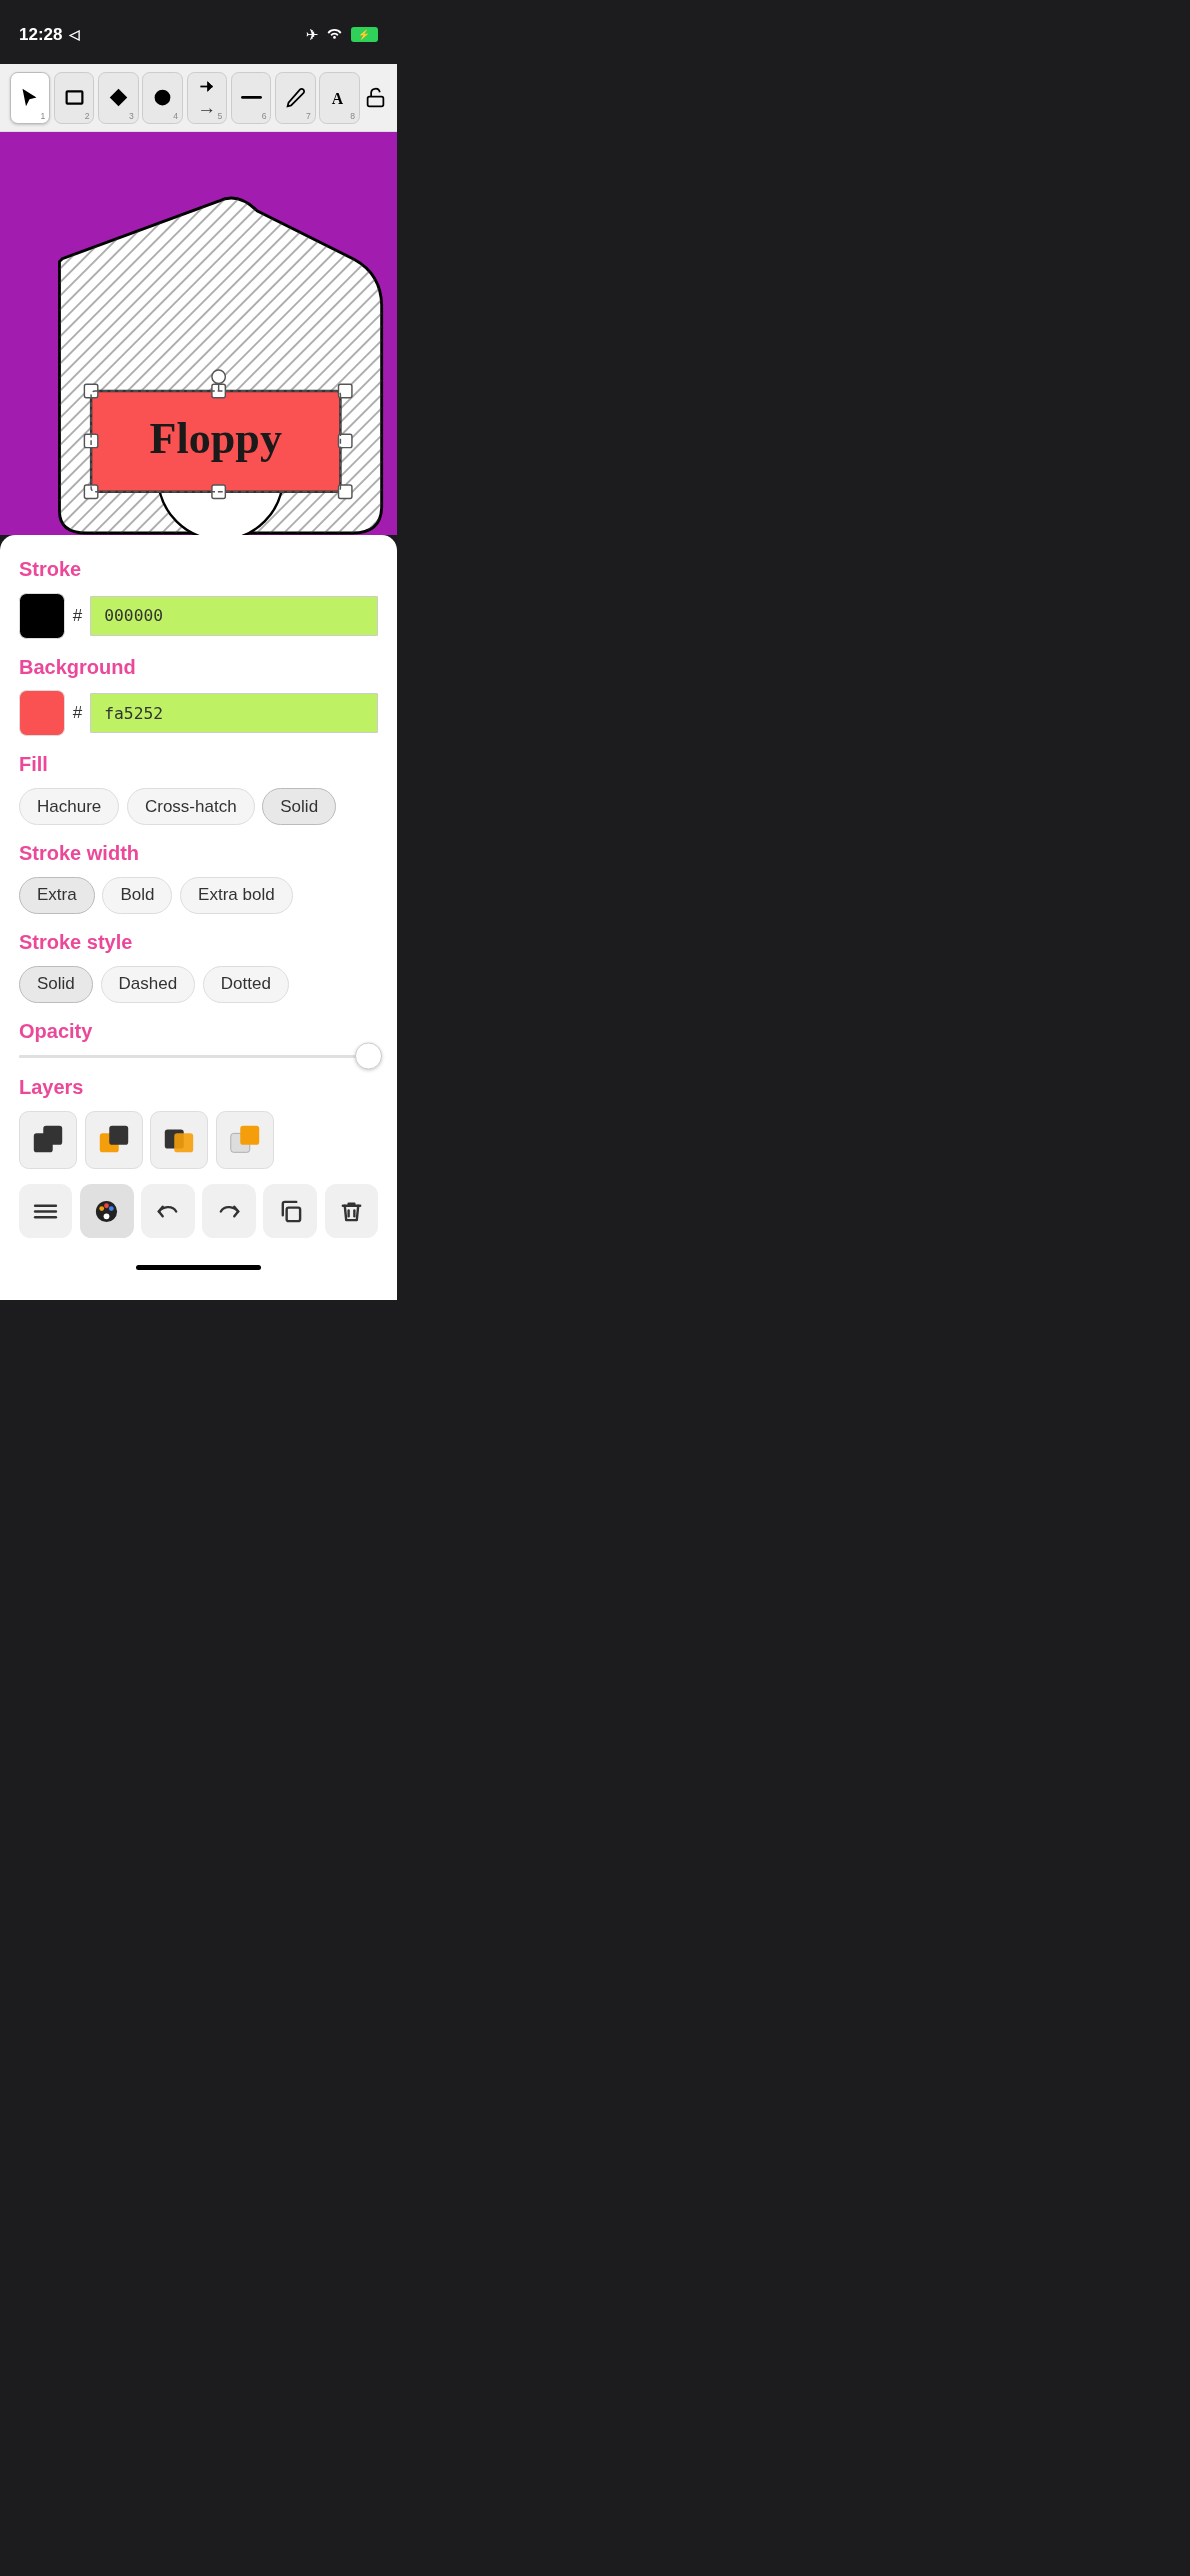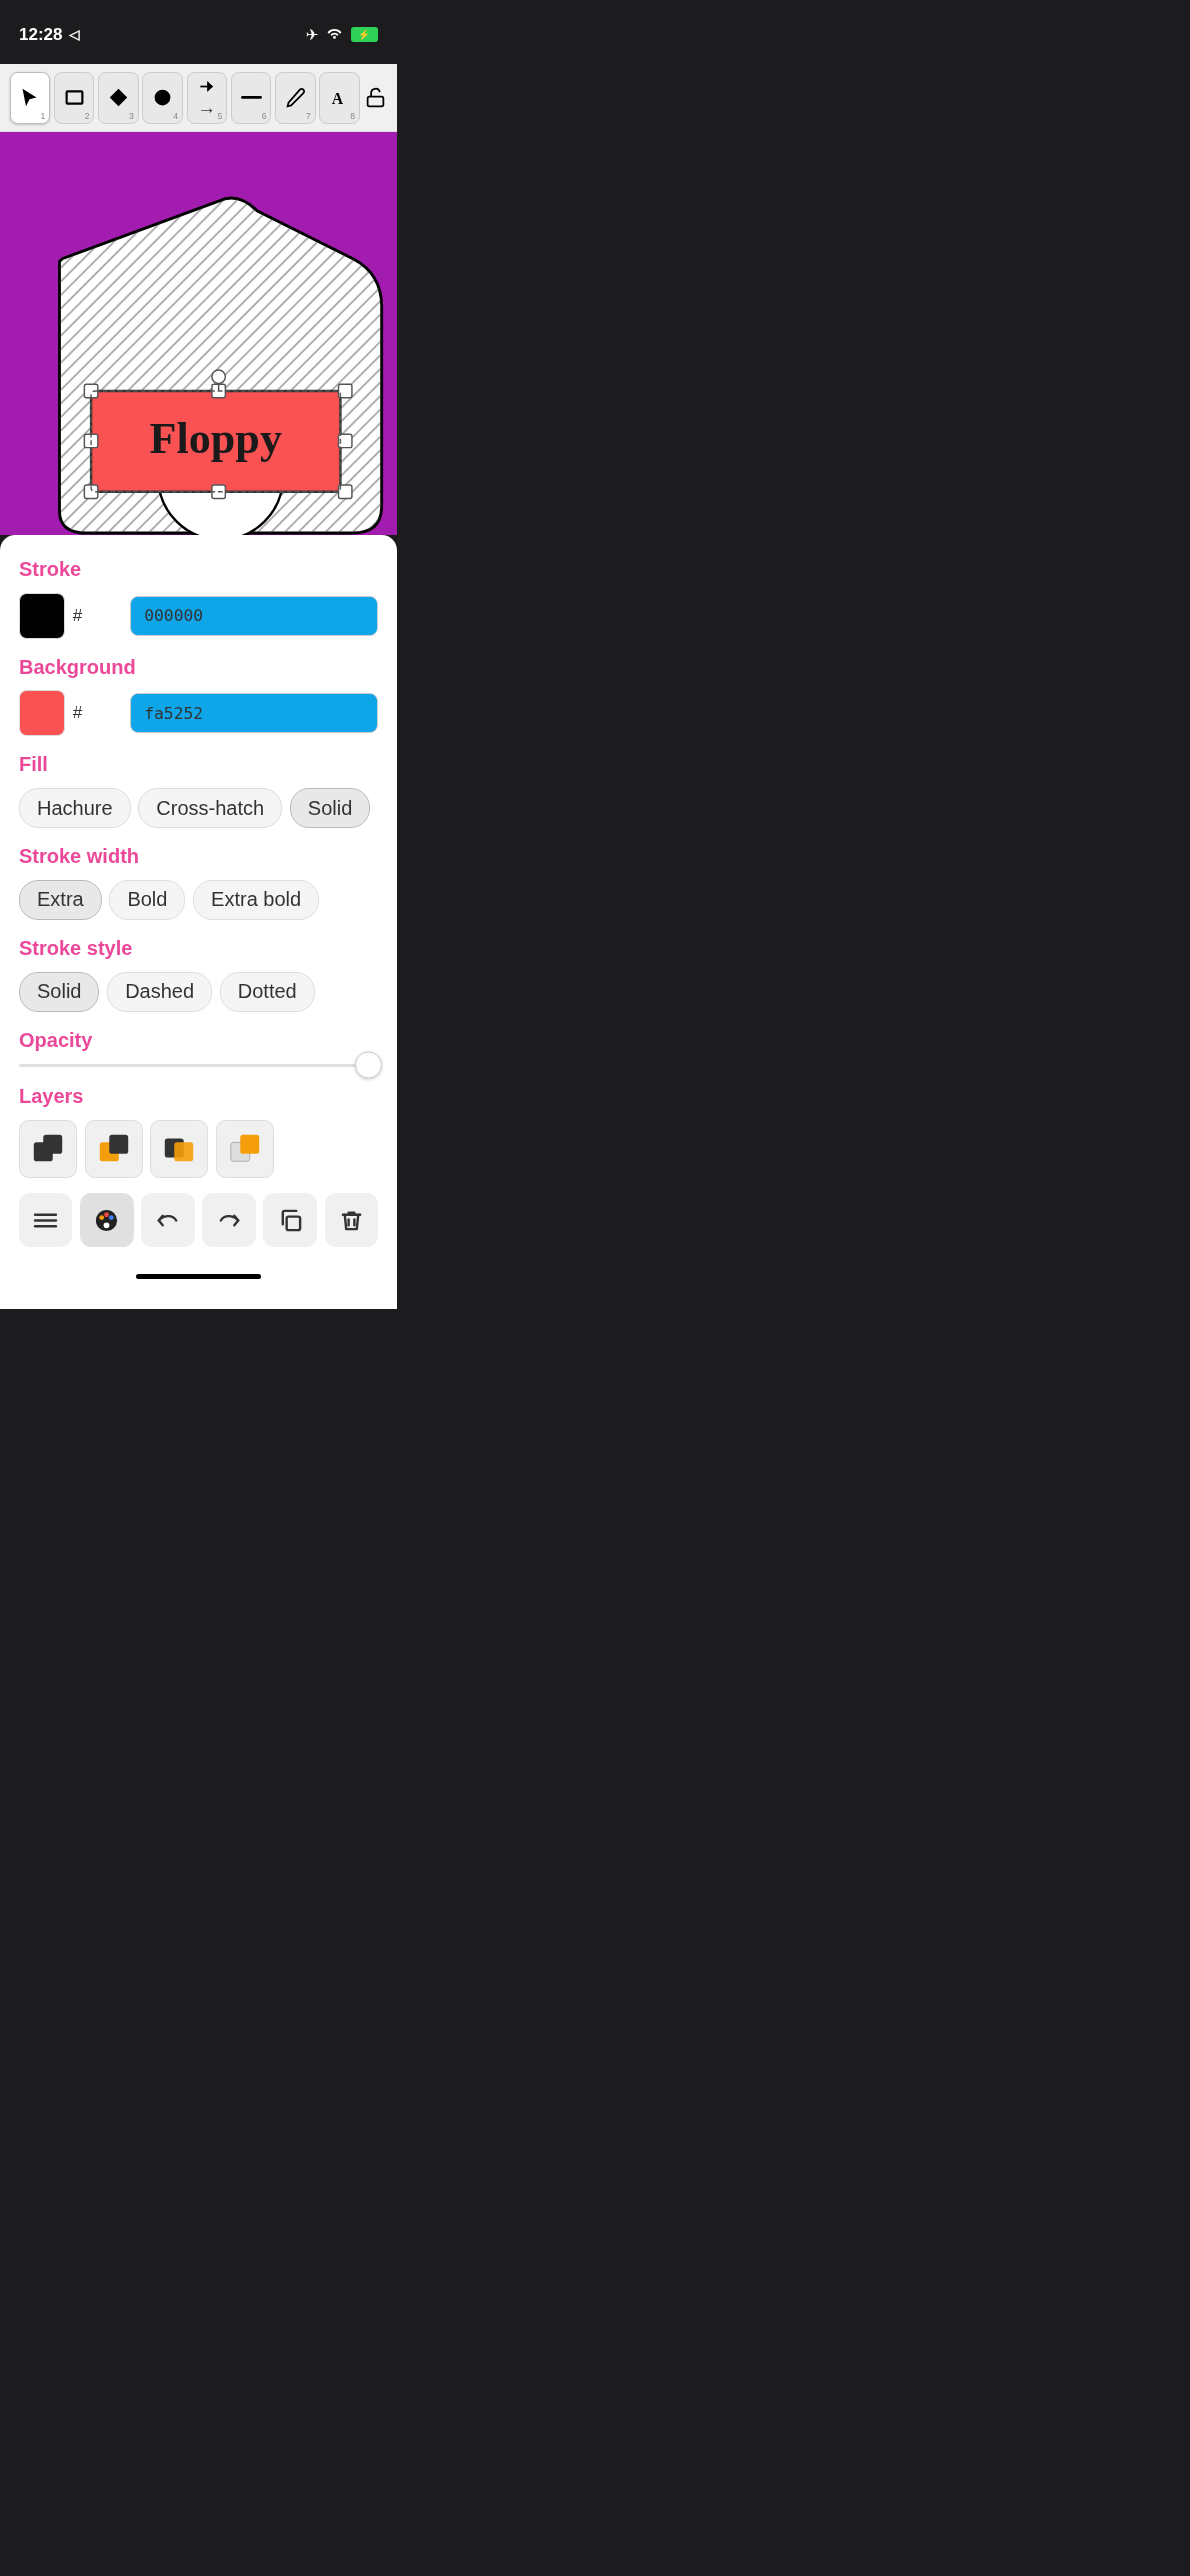--- a/index.html
+++ b/index.html
@@ -137,42 +137,41 @@
     }
     .hash-symbol {
       font-size: 17px;
       color: #333;
       font-weight: 500;
       flex-shrink: 0;
     }
     .color-input {
       flex: 1;
       border: 1.4px solid #ccc;
-      border-radius: 8px;
+      border-radius: 1px;
       padding: 9.6px 13.4px;
       font-size: 16.3px;
       color: #333;
-      background: #0ea5e9;
+      background: #bef264;
       outline: none;
       font-family: monospace;
-      margin-left: 40px;
     }
 
     .pill-group {
       display: flex;
       flex-wrap: wrap;
       gap: 7.7px;
       margin-bottom: 17px;
     }
     .pill {
       padding: 7.7px 17px;
       border-radius: 19px;
       border: 1.4px solid #ddd;
       background: #f5f5f5;
-      font-size: 20px;
+      font-size: 17px;
       color: #333;
       cursor: pointer;
       font-weight: 400;
       text-align: center;
     }
     .pill.active {
       background: #e8e8e8;
       border-color: #bbb;
       font-weight: 500;
     }

